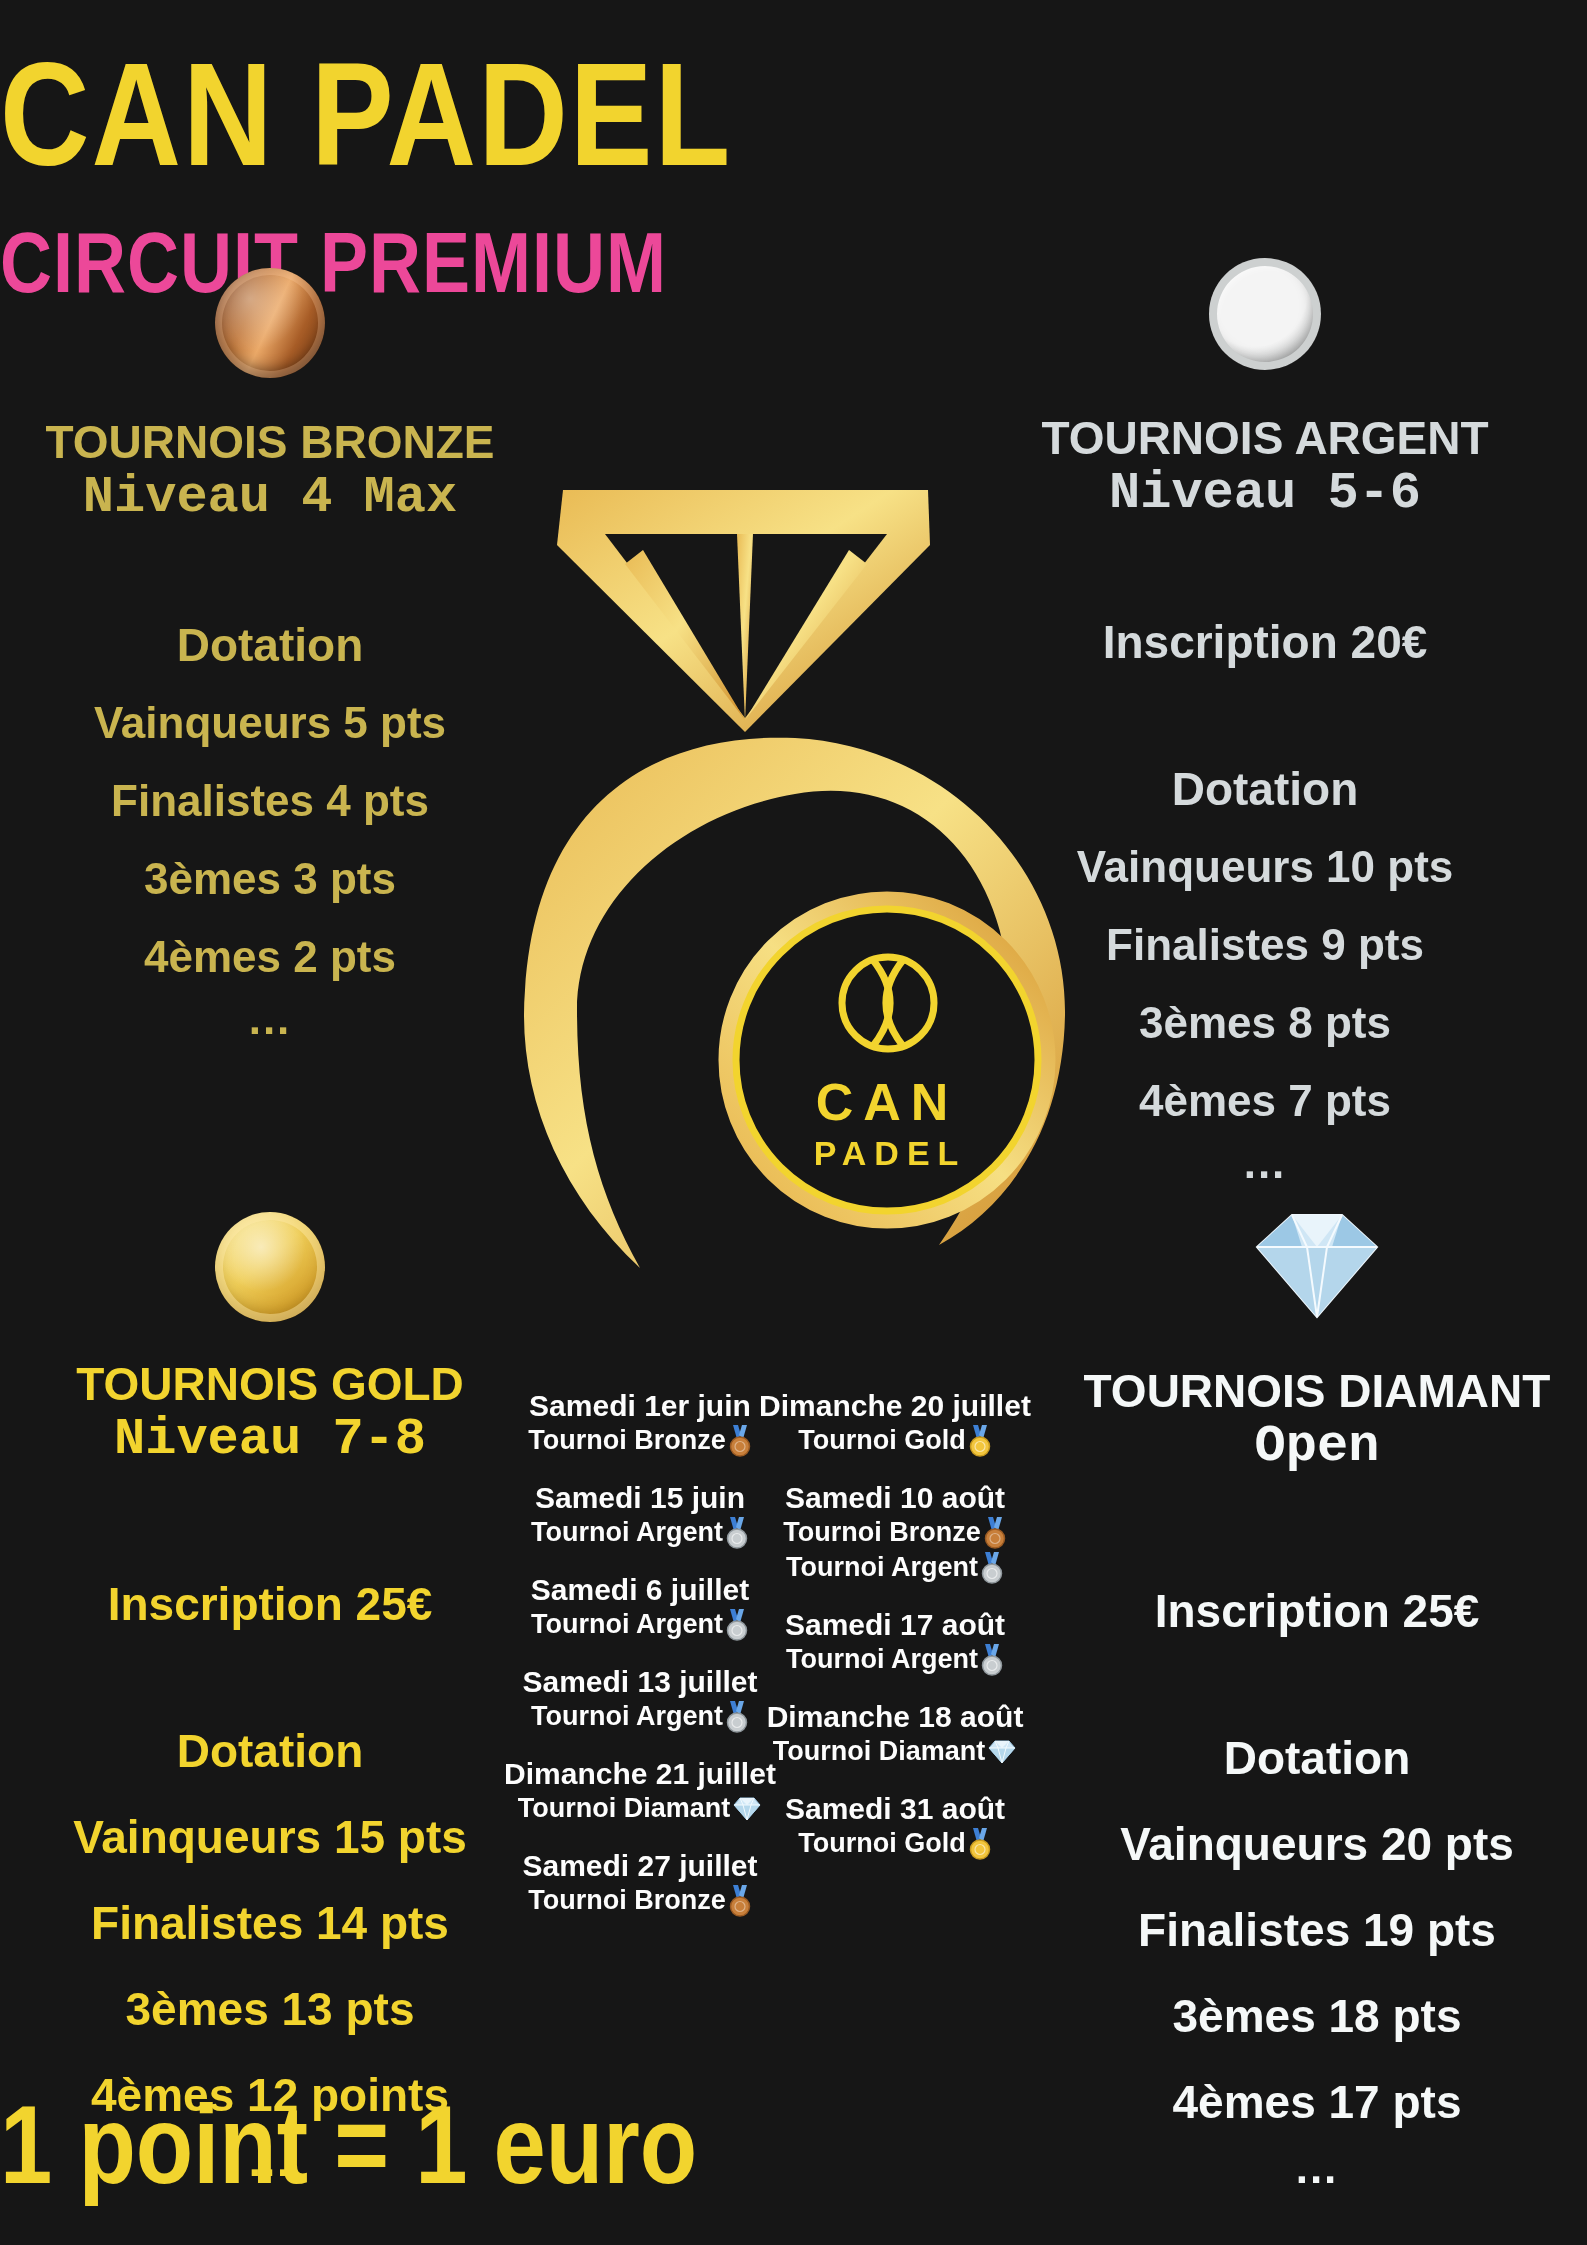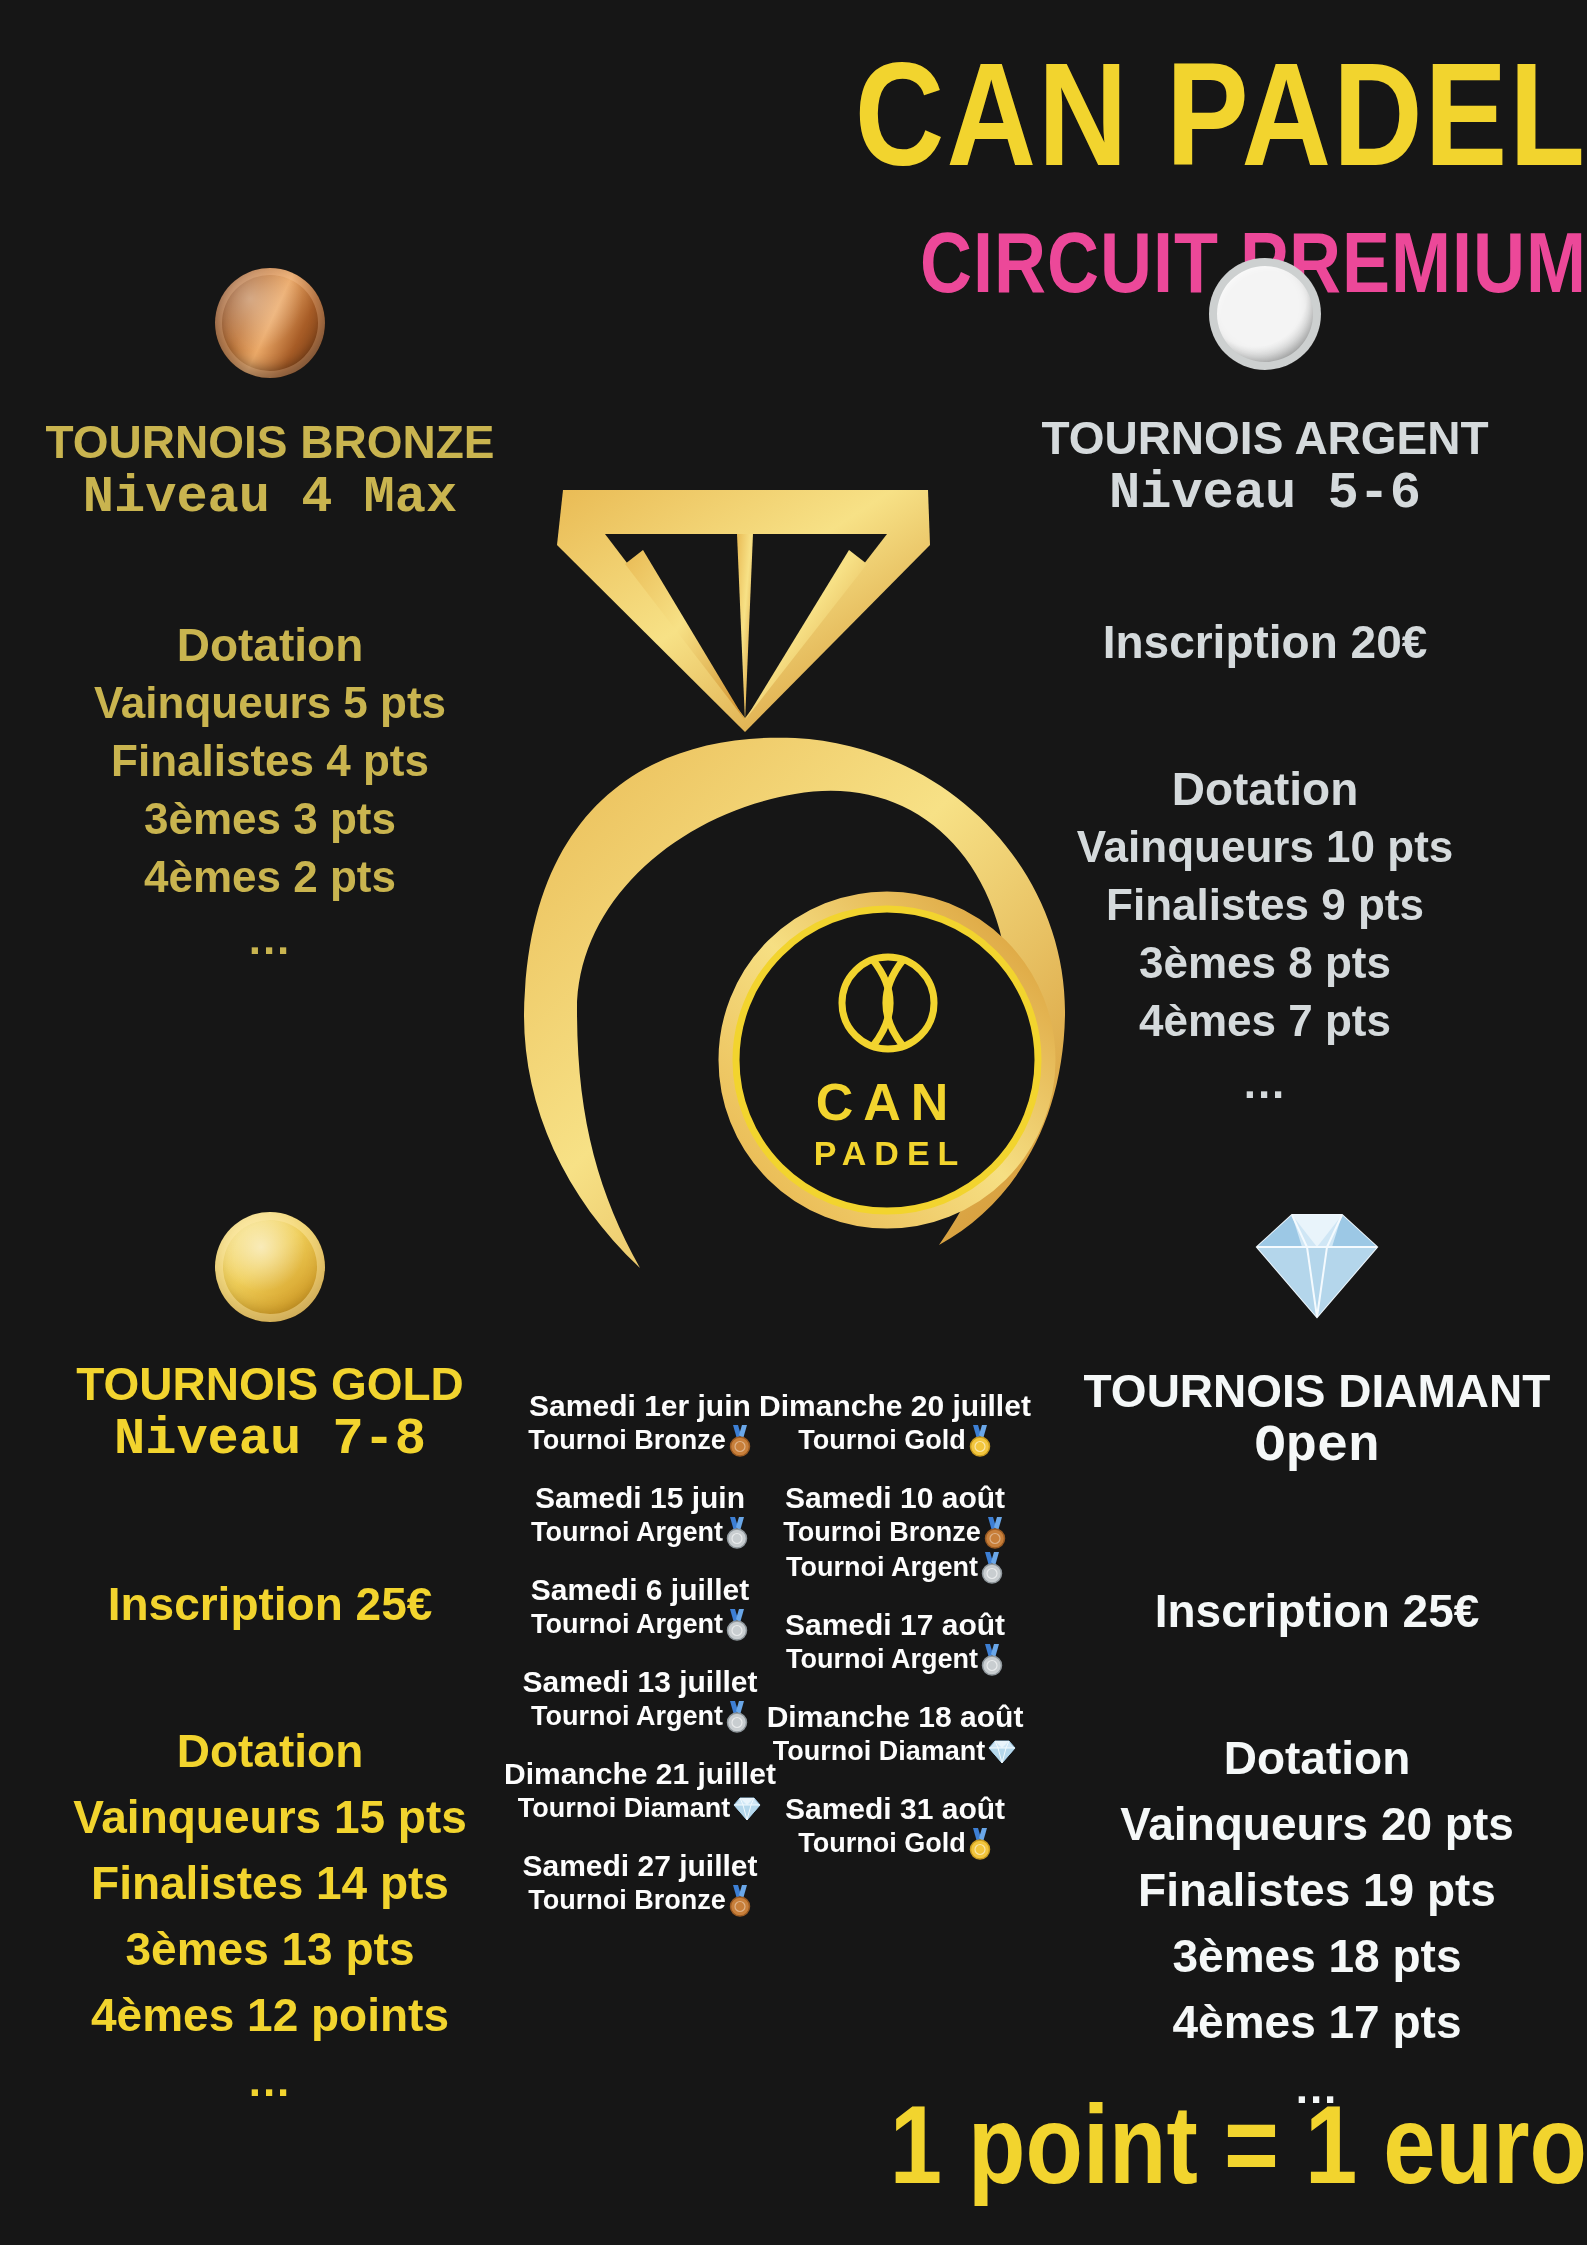--- a/index.html
+++ b/index.html
@@ -3,33 +3,33 @@
 <meta charset="utf-8">
 <style>
   html,body{margin:0;padding:0;}
   body{
     width:1587px;height:2245px;position:relative;overflow:hidden;
     background:#161616;
     font-family:"Liberation Sans", sans-serif;
     -webkit-font-smoothing:antialiased;
   }
   .abs{position:absolute;}
-  .ctr{text-align:right;text-decoration:underline;}
+  .ctr{text-align:left;text-decoration:underline;}
   .condensed{display:inline-block;transform:scaleY(1.18);transform-origin:center top;font-weight:800;}
   
   .poster-title{top:30px;left:0;width:100%;font-size:124px;color:#f2d42e;letter-spacing:2px;}
   .poster-subtitle{top:214px;left:0;width:100%;font-size:72px;color:#ec4899;letter-spacing:1px;}
   .poster-footer{top:2082px;left:0;width:100%;font-size:94px;color:#f2d42e;}
   
   .quad{position:absolute;width:540px;display:flex;flex-direction:column;align-items:center;text-align:center;font-weight:700;}
   .quad .sec-title{font-size:46px;line-height:56px;}
   .quad .sec-level{font-size:52px;line-height:56px;font-family:Liberation Mono, monospace;}
   .quad .sec-inscription{font-size:46px;line-height:56px;margin-top:92px;}
   .quad .dot-title{font-size:46px;margin-top:90px;}
-  .quad .dot-line{font-size:44px;}
+  .quad .dot-line{font-size:44px;margin-top:20px;}
   .quad .ellipsis{font-size:44px;font-weight:800;margin-top:8px;letter-spacing:2px;}
   .quad.top .dot-title,.quad.top .dot-line{line-height:58px;}
   .quad.bottom .dot-title,.quad.bottom .dot-line{line-height:66px;font-size:46px;}
   .quad.bottom .sec-inscription{margin-top:108px;}
   .quad.bottom .dot-title{margin-top:86px;}
   .q-bronze{left:0;top:268px;color:#c9b44f;}
   .q-argent{left:995px;top:258px;color:#d5dadc;}
   .q-gold{left:0;top:1212px;color:#f2d42e;}
   .q-diamant{left:1047px;top:1205px;color:#f5f8f8;}
   

